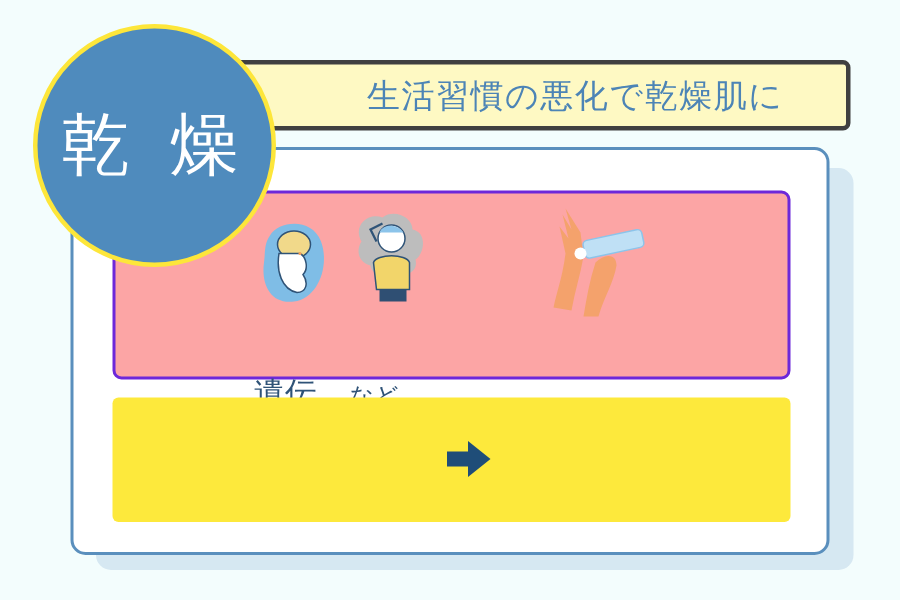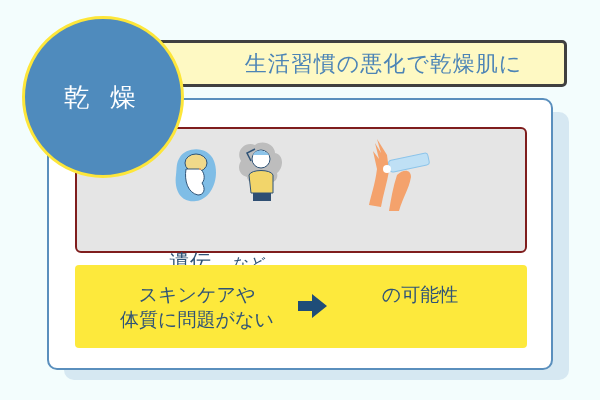--- a/index.html
+++ b/index.html
@@ -2,22 +2,22 @@
 <html><head>
 <meta charset="utf-8">
 <style>
   html,body{margin:0;padding:0;}
   body{width:600px;height:400px;background:#f3fdfd;position:relative;overflow:hidden;font-family:"DejaVu Sans","Liberation Sans",sans-serif;}
   .title-box{position:absolute;left:150px;top:40px;width:417px;height:47px;background:#fef9c3;border:3px solid #404040;border-radius:5px;box-sizing:border-box;}
   .title-text{position:absolute;left:0;right:0;top:0;bottom:0;padding-left:50px;display:flex;align-items:center;justify-content:center;color:#4c84b6;font-size:22px;letter-spacing:1px;}
   .card-shadow{position:absolute;left:64px;top:112px;width:505px;height:268px;background:#d6e8f2;border-radius:10px;}
   .card{position:absolute;left:47px;top:98px;width:506px;height:272px;background:#ffffff;border:2px solid #5a8fbd;border-radius:10px;box-sizing:border-box;}
   .circle{position:absolute;left:22px;top:16px;width:162px;height:162px;border-radius:50%;background:#4f8bbd;border:3px solid #fde63a;box-sizing:border-box;display:flex;align-items:center;justify-content:center;z-index:5;}
-  .circle span{color:#ffffff;font-size:26px;letter-spacing:6px;font-weight:500;}
-  .factors{position:absolute;left:75px;top:127px;width:452px;height:126px;background:#e5e5e5;border:2px solid #7f1d1d;border-radius:6px;box-sizing:border-box;}
+  .circle span{color:#ffffff;font-size:46px;letter-spacing:6px;font-weight:500;}
+  .factors{position:absolute;left:75px;top:127px;width:452px;height:126px;background:#fca5a5;border:2px solid #6d28d9;border-radius:6px;box-sizing:border-box;}
   .icon{position:absolute;}
   .labels{position:absolute;left:92px;top:86px;display:flex;align-items:baseline;color:#2f5377;font-size:21px;}
   .labels .lab{margin-right:22px;}
   .labels .lab.last{margin-right:6px;}
   .labels .suffix{font-size:16px;margin-top:39px;}
   .yellow{position:absolute;left:75px;top:265px;width:452px;height:83px;background:#fde93c;border-radius:4px;display:flex;align-items:center;}
   .ytext{color:#2f5377;font-size:19px;line-height:25px;text-align:center;}
   .ytext.left{position:absolute;left:22px;width:200px;top:17px;}
   .ytext.right{position:absolute;left:260px;width:170px;top:17px;}
   .arrow{position:absolute;left:223px;top:29px;}
@@ -61,23 +61,18 @@
     <path d="M30 40 C36 34 44 34 44 42 C42 54 36 62 32 76 L22 76 C24 64 26 52 30 40Z" fill="#f4a26c"></path>
   </svg>
 
   <div class="labels">
     <span class="lab">遺伝</span>
     <span class="suffix">など</span>
   </div>
 </div>
 
 <div class="yellow">
-  <div class="ytext left">
-    <div>スキンケアや</div>
-    <div>体質に問題がない</div>
-  </div>
   <svg class="arrow" width="30" height="24" viewBox="0 0 30 24">
     <path d="M0 7 H14 V0 L29 12 L14 24 V17 H0 Z" fill="#1f4d78"></path>
   </svg>
   <div class="ytext right">
-    <div>の可能性</div>
   </div>
 </div>
 
 </body></html>

